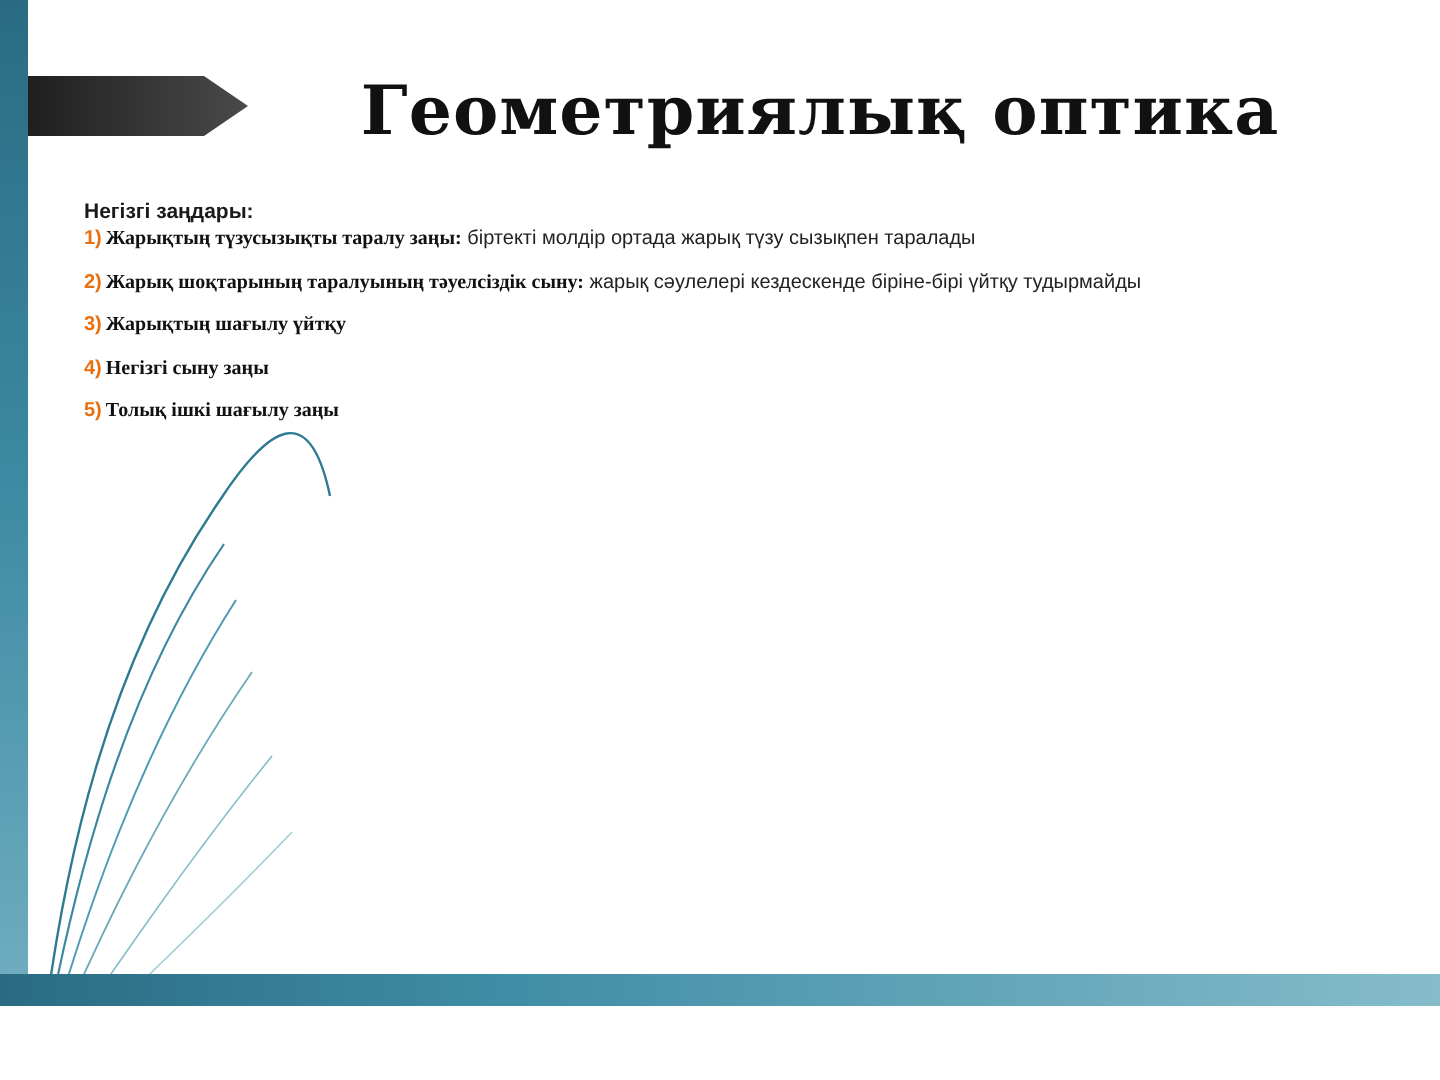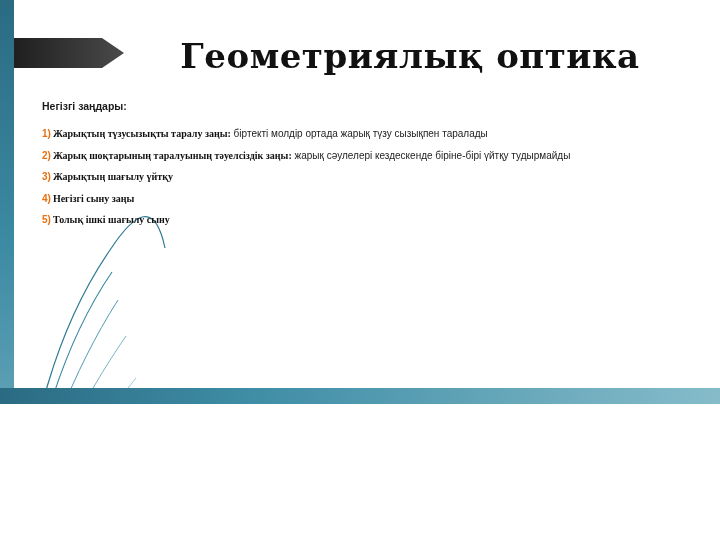--- a/index.html
+++ b/index.html
@@ -10,21 +10,21 @@
     width: 720px;
     height: 540px;
     background: #ffffff;
     font-family: "Liberation Sans", sans-serif;
     overflow: hidden;
   }
 
   .slide {
     position: relative;
     width: 720px;
-    height: 404px;
+    height: 503px;
     background: #ffffff;
     overflow: hidden;
   }
 
   
   .left-band {
     position: absolute;
     left: 0;
     top: 0;
     width: 14px;
@@ -89,21 +89,21 @@
     position: absolute;
     left: 42px;
     top: 100px;
     width: 650px;
   }
 
   .heading-line {
     font-size: 10.5px;
     font-weight: 700;
     color: #1a1a1a;
-    margin-bottom: 15px;
+    margin-bottom: 1px;
   }
 
   .law-list {
     list-style: none;
     margin: 0;
     padding: 0;
   }
   .law-item {
     display: flex;
     align-items: flex-start;
@@ -170,42 +170,42 @@
       <li class="law-item">
         <span class="law-num">1)</span>
         <span class="law-text">
           <span class="law-strong">Жарықтың түзусызықты таралу заңы:</span><span class="law-rest"> біртекті молдір ортада жарық түзу сызықпен таралады</span>
         </span>
       </li>
 
       <li class="law-item">
         <span class="law-num">2)</span>
         <span class="law-text">
-          <span class="law-strong">Жарық шоқтарының таралуының тәуелсіздік заңы:</span><span class="law-rest"> жарық сәулелері кездескенде біріне-бірі үйтқу тудырмайды</span>
+          <span class="law-strong">Жарық шоқтарының таралуының тәуелсіздік сыну:</span><span class="law-rest"> жарық сәулелері кездескенде біріне-бірі үйтқу тудырмайды</span>
         </span>
       </li>
 
       <li class="law-item">
         <span class="law-num">3)</span>
         <span class="law-text">
           <span class="law-strong">Жарықтың шағылу үйтқу</span><span class="law-rest"></span>
         </span>
       </li>
 
       <li class="law-item">
         <span class="law-num">4)</span>
         <span class="law-text">
           <span class="law-strong">Негізгі сыну заңы</span><span class="law-rest"></span>
         </span>
       </li>
 
       <li class="law-item">
         <span class="law-num">5)</span>
         <span class="law-text">
-          <span class="law-strong">Толық ішкі шағылу сыну</span><span class="law-rest"></span>
+          <span class="law-strong">Толық ішкі шағылу заңы</span><span class="law-rest"></span>
         </span>
       </li>
 
     </ul>
   </div>
 
   <div class="bottom-band"></div>
 
 </div>
 

